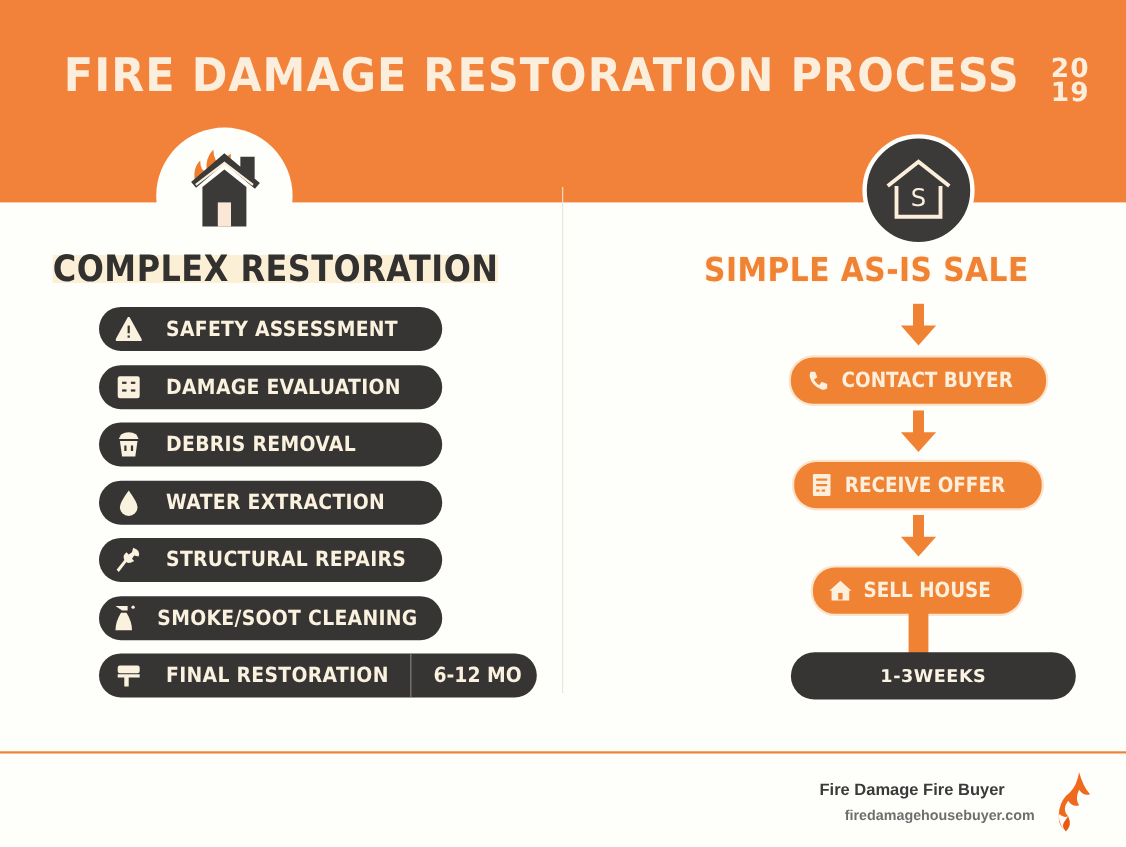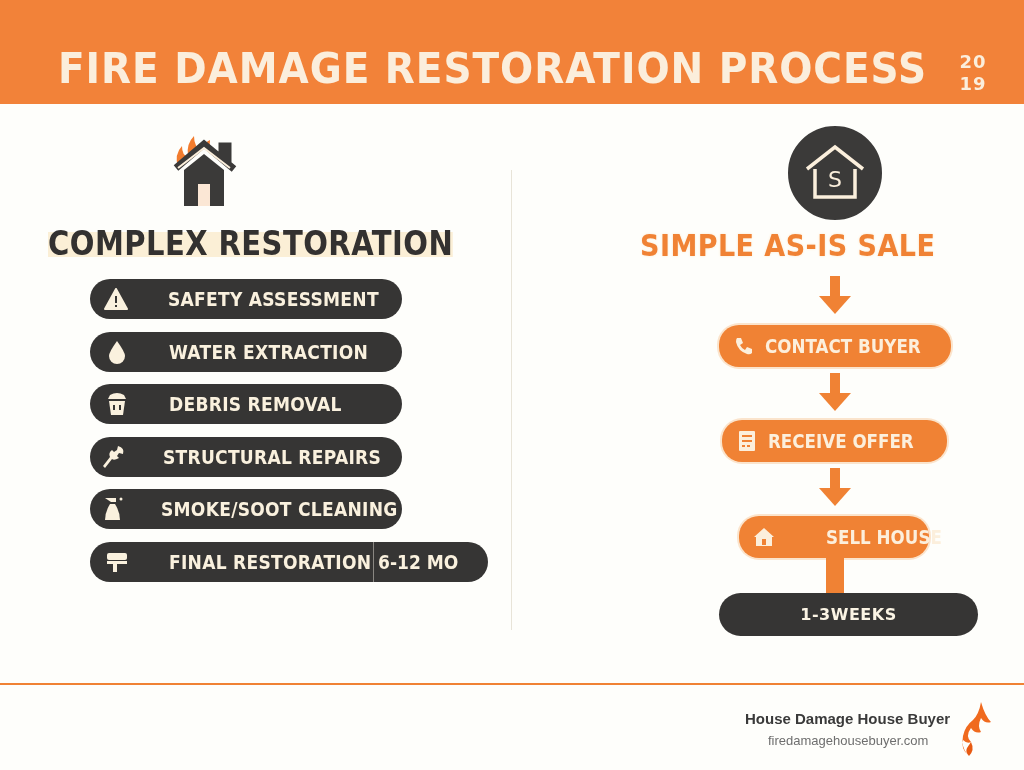--- a/index.html
+++ b/index.html
@@ -1,45 +1,45 @@
 <!DOCTYPE html>
 <html><head>
 <meta charset="utf-8">
 <style>
   * { box-sizing: border-box; margin: 0; padding: 0; }
   html, body { width: 1024px; height: 770px; overflow: hidden; background: #fefefb; }
   body { position: relative; font-family: "Liberation Sans", "DejaVu Sans", sans-serif; }
 
-  .header { position: absolute; left: 0; top: 0; width: 1024px; height: 104px; background: #f28239; }
+  .header { position: absolute; left: 0; top: 0; width: 1024px; height: 184px; background: #f28239; }
   .title { position: absolute; left: 58px; top: 44px; font-family: "DejaVu Sans", sans-serif; font-weight: bold;
            font-size: 42px; letter-spacing: 1px; color: #fbeedc; white-space: nowrap; transform: scaleX(0.93); transform-origin: left center; }
   .year { position: absolute; left: 955px; top: 51px; width: 36px; color: #fbeedc; font-family: "DejaVu Sans", sans-serif;
-          font-weight: bold; font-size: 18px; line-height: 22px; text-align: center; letter-spacing: 1px; }
+          font-weight: bold; font-size: 24px; line-height: 22px; text-align: center; letter-spacing: 1px; }
 
   .left-badge { position: absolute; left: 142px; top: 116px; width: 124px; height: 124px; border-radius: 50%; background: #fefefb; }
   .left-badge svg { position: absolute; left: 22px; top: 18px; }
 
   .right-badge { position: absolute; left: 784px; top: 122px; width: 102px; height: 102px; border-radius: 50%; background: #3b3a39;
                  border: 4px solid #fefefb; }
   .right-badge svg { position: absolute; left: 13px; top: 13px; }
 
   .divider { position: absolute; left: 511px; top: 170px; width: 1px; height: 460px; background: #e8e4d8; }
 
   .complex-title { position: absolute; left: 48px; top: 224px; font-family: "DejaVu Sans", sans-serif; font-weight: bold;
                    font-size: 33px; color: #333130; white-space: nowrap; background: linear-gradient(to bottom, transparent 20%, #fbefd6 20%, #fbefd6 85%, transparent 85%);
                    transform: scaleX(0.88); transform-origin: left center; letter-spacing: 0.5px; }
 
   .steps { position: absolute; left: 90px; top: 279px; }
   .step { position: relative; height: 40px; width: 312px; margin-bottom: 12.5px; background: #363534; border-radius: 20px;
-          display: flex; align-items: center; gap: 18px; }
+          display: flex; align-items: center; }
   .step .ic { width: 30px; height: 30px; margin-left: 12px; display: flex; align-items: center; justify-content: center; }
   .step .lbl { margin-left: 19px; color: #faf1de; font-family: "DejaVu Sans", sans-serif; font-weight: bold; font-size: 19px;
                white-space: nowrap; transform: scaleX(0.9); transform-origin: left center; letter-spacing: 0.3px; }
   .step.final { width: 398px; }
-  .step.final .dur { position: absolute; left: 283px; top: 0; height: 40px; border-left: 1px solid #8a8782; padding-left: 4px;
+  .step.final .dur { position: absolute; left: 283px; top: 0; height: 40px; border-left: 1px solid #8a8782; padding-left: 20px;
                      display: flex; align-items: center; color: #faf1de; font-family: "DejaVu Sans", sans-serif; font-weight: bold;
                      font-size: 19px; white-space: nowrap; }
   .step.final .dur span { display: inline-block; transform: scaleX(0.9); transform-origin: left center; }
 
   .simple-title { position: absolute; left: 640px; top: 228px; font-family: "DejaVu Sans", sans-serif; font-weight: bold;
                   font-size: 30px; color: #f08234; white-space: nowrap; transform: scaleX(0.9); transform-origin: left center;
                   text-shadow: 0 0 3px #fbe9cf; letter-spacing: 0.5px; }
 
   .arrow { position: absolute; width: 36px; height: 40px; }
   .pill { position: absolute; height: 42px; border-radius: 20px; background: #f08234; display: flex; align-items: center;
@@ -50,21 +50,21 @@
 
   .connector { position: absolute; left: 826px; top: 556px; width: 18px; height: 40px; background: #f08234; }
   .weeks { position: absolute; left: 719px; top: 593px; width: 259px; height: 43px; border-radius: 22px; background: #363534;
            display: flex; align-items: center; justify-content: center; color: #fbf4e4; font-family: "DejaVu Sans", sans-serif;
            font-weight: bold; font-size: 16px; letter-spacing: 0.5px; }
 
   .footer-line { position: absolute; left: 0; top: 683px; width: 1024px; height: 2px; background: #f08234; }
   .brand-name { position: absolute; left: 745px; top: 710px; font-family: "Liberation Sans", sans-serif; font-weight: bold;
                 font-size: 15px; color: #3a3a3a; white-space: nowrap; }
   .brand-url { position: absolute; left: 768px; top: 733px; font-family: "Liberation Sans", sans-serif; font-size: 13px;
-               color: #6e6e6e; white-space: nowrap; }
+               color: #6e6e6e; white-space: nowrap; font-weight: bold; }
   .flame-logo { position: absolute; left: 953px; top: 700px; }
 </style>
 </head>
 <body>
 
 <div class="header">
   <div class="title">FIRE DAMAGE RESTORATION PROCESS</div>
   <div class="year">
     <div>20</div>
     <div>19</div>
@@ -99,36 +99,48 @@
       <svg width="24" height="22" viewBox="0 0 24 22">
           <path d="M12 1 L23 21 L1 21 Z" fill="#faf1de" stroke="#faf1de" stroke-linejoin="round" stroke-width="2"></path>
           <rect x="11" y="8" width="2" height="7" fill="#363534"></rect>
           <rect x="11" y="17" width="2" height="2" fill="#363534"></rect>
         </svg>
     </span>
     <span class="lbl">SAFETY ASSESSMENT</span>
   </div>
   <div class="step">
     <span class="ic">
-      <svg width="20" height="24" viewBox="0 0 20 24">
-          <path d="M10 1 Q18 12 18 16 A8 8 0 0 1 2 16 Q2 12 10 1 Z" fill="#faf1de"></path>
-        </svg>
-    </span>
-    <span class="lbl">WATER EXTRACTION</span>
+      <svg width="22" height="22" viewBox="0 0 22 22">
+          <rect x="1" y="1" width="20" height="20" rx="2" fill="#faf1de"></rect>
+          <rect x="5" y="6" width="4" height="2" fill="#363534"></rect>
+          <rect x="13" y="6" width="4" height="2" fill="#363534"></rect>
+          <rect x="5" y="13" width="4" height="2" fill="#363534"></rect>
+          <rect x="13" y="13" width="4" height="2" fill="#363534"></rect>
+        </svg>
+    </span>
+    <span class="lbl">DAMAGE EVALUATION</span>
   </div>
   <div class="step">
     <span class="ic">
       <svg width="22" height="24" viewBox="0 0 22 24">
           <path d="M4 3 Q11 -1 18 3 L20 7 L2 7 Z" fill="#faf1de"></path>
           <path d="M3 9 L19 9 L17 23 L5 23 Z" fill="#faf1de"></path>
           <rect x="7" y="13" width="2" height="5" fill="#363534"></rect>
           <rect x="13" y="13" width="2" height="5" fill="#363534"></rect>
         </svg>
     </span>
     <span class="lbl">DEBRIS REMOVAL</span>
+  </div>
+  <div class="step">
+    <span class="ic">
+      <svg width="20" height="24" viewBox="0 0 20 24">
+          <path d="M10 1 Q18 12 18 16 A8 8 0 0 1 2 16 Q2 12 10 1 Z" fill="#faf1de"></path>
+        </svg>
+    </span>
+    <span class="lbl">WATER EXTRACTION</span>
   </div>
   <div class="step">
     <span class="ic">
       <svg width="24" height="24" viewBox="0 0 24 24">
           <path d="M16 1 Q23 3 21 9 L17 8 L15 11 L17 13 Q12 16 10 14 L3 23 L1 21 L8 12 Q6 8 10 5 L12 7 L15 5 Z" fill="#faf1de"></path>
         </svg>
     </span>
     <span class="lbl">STRUCTURAL REPAIRS</span>
   </div>
   <div class="step">
@@ -184,32 +196,32 @@
         <rect x="9" y="15" width="3" height="2" fill="#f08234"></rect>
       </svg>
   </span>
   <span class="lbl">RECEIVE OFFER</span>
 </div>
 
 <svg class="arrow" style="left:817px; top:468px;" viewBox="0 0 36 40">
   <rect x="13" y="0" width="10" height="22" fill="#f08234"></rect>
     <path d="M2 20 L34 20 L18 38 Z" fill="#f08234"></path>
 </svg>
-<div class="pill" style="left:739px; top:516px; width:190px;gap:41px;">
+<div class="pill" style="left:739px; top:516px; width:190px;">
   <span class="ic">
     <svg width="22" height="20" viewBox="0 0 22 20">
         <path d="M1 10 L11 1 L21 10 L19 10 L19 19 L3 19 L3 10 Z" fill="#fcefdc"></path>
         <rect x="9" y="12" width="4" height="6" fill="#f08234"></rect>
       </svg>
   </span>
   <span class="lbl">SELL HOUSE</span>
 </div>
 
 <div class="connector"></div>
 <div class="weeks">1-3WEEKS</div>
 
 <div class="footer-line"></div>
-<div class="brand-name">House Damage House Buyer</div>
+<div class="brand-name">Fire Damage Fire Buyer</div>
 <div class="brand-url">firedamagehousebuyer.com</div>
 <svg class="flame-logo" width="42" height="58" viewBox="0 0 42 58">
   <path d="M28 2 Q26 14 20 20 Q12 26 10 36 Q8 46 14 54 Q8 48 10 40 Q14 44 18 42 Q12 36 18 28 Q22 34 28 32 Q24 26 28 18 Q32 24 38 22 Q32 16 28 2 Z" fill="#f06a1e"></path>
   <path d="M18 42 Q22 50 16 56 Q12 52 14 48 Z" fill="#e85a12"></path>
 </svg>
 
 </body></html>

